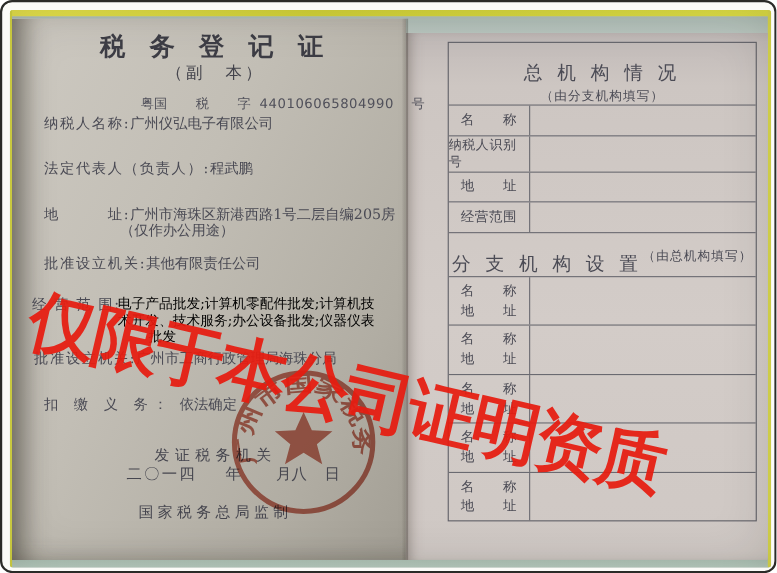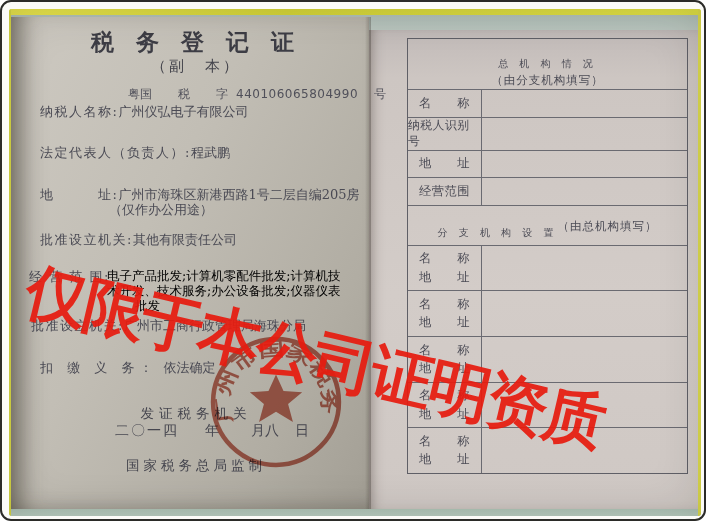--- a/index.html
+++ b/index.html
@@ -48,21 +48,21 @@
   .daterow .d-du{margin-left:16px;}
   .footerline{top:448px;font-size:13.5px;letter-spacing:4px;color:#45454e;}
 
   
   .rtable{position:absolute;left:398px;top:29px;width:281px;height:436px;border:1.5px solid #5f5f66;
     box-sizing:border-box;display:flex;flex-direction:column;color:#4b4b55;}
   .trow{display:flex;border-top:1px solid #6a6a71;box-sizing:border-box;}
   .trow:first-child{border-top:none;}
   .t-head{flex:0 0 50px;flex-direction:column;align-items:center;justify-content:center;}
   .t-head2{flex:0 0 40px;align-items:center;justify-content:center;}
-  .h-title{font-size:10px;letter-spacing:4px;margin-top:16px;}
+  .h-title{font-size:17px;letter-spacing:4px;margin-top:16px;}
   .h-sub{font-size:11.5px;margin-top:2px;letter-spacing:1px;}
   .t-std{flex:0 0 27.5px;}
   .t-pair{flex:1 1 auto;}
   .lbl-cell{flex:0 0 74px;border-right:1px solid #6a6a71;display:flex;align-items:center;justify-content:center;
     font-size:12.3px;letter-spacing:.5px;box-sizing:border-box;}
   .val-cell{flex:1;}
   .pair-lbl{flex-direction:column;justify-content:space-around;padding:4px 0;}
   .pair-lbl span{display:block;}
 
   

